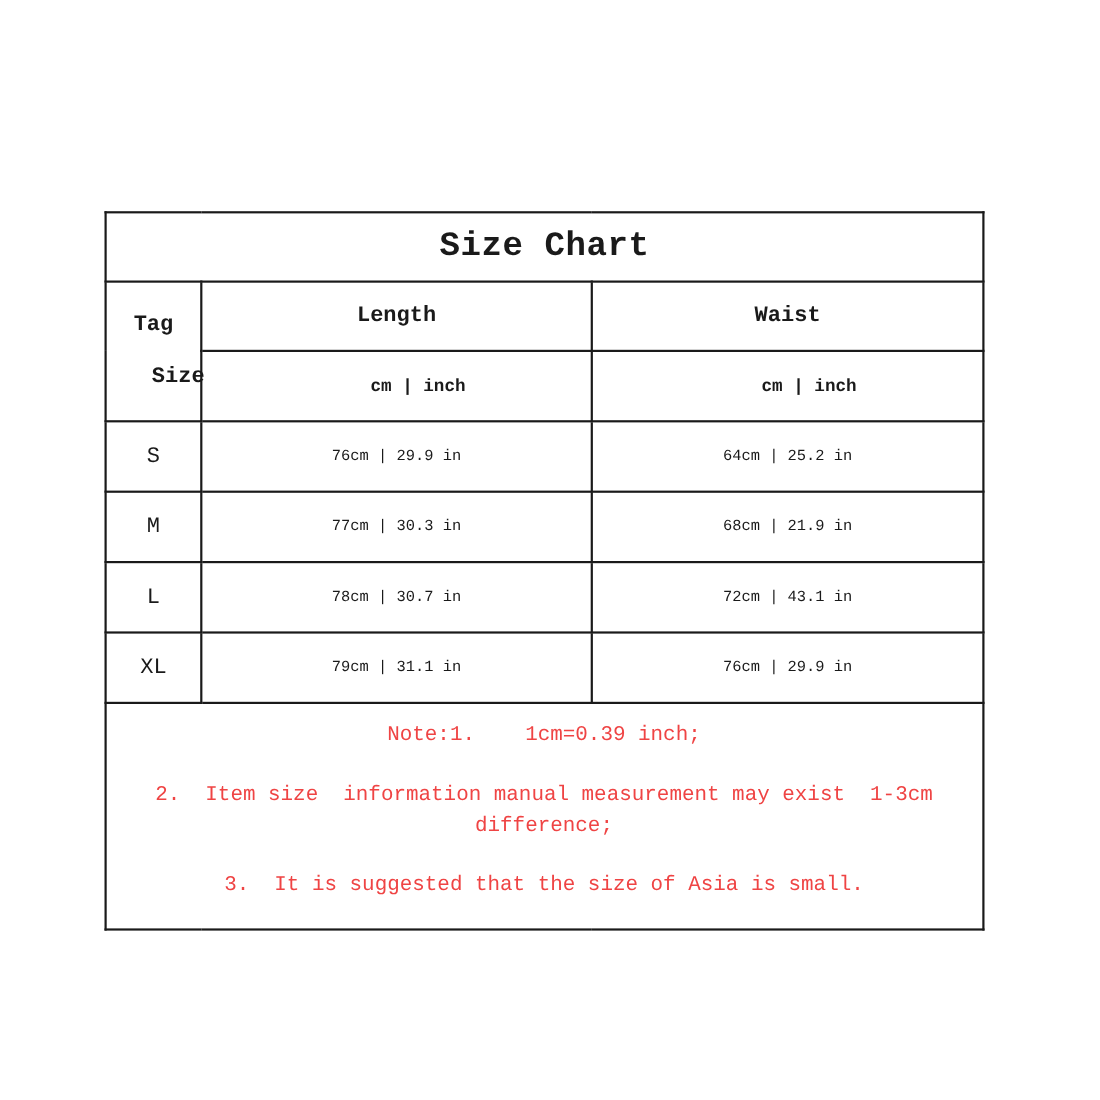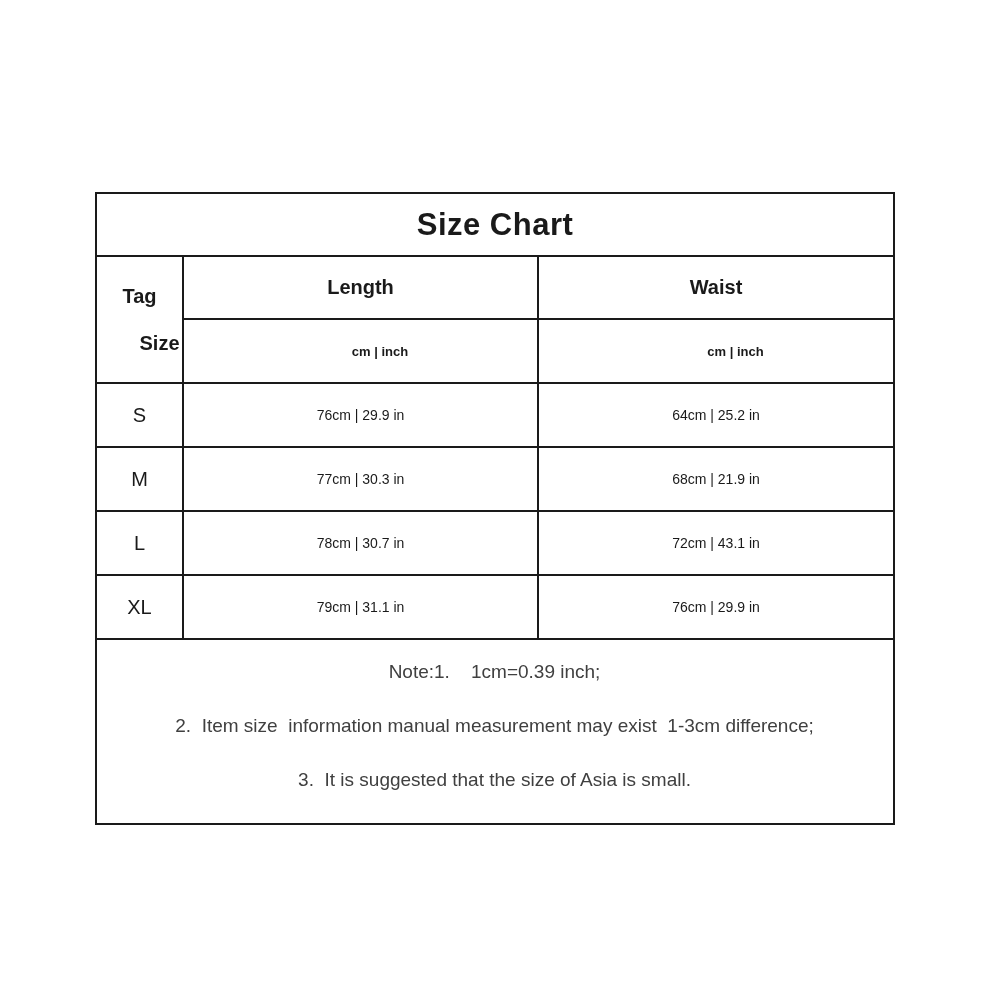--- a/index.html
+++ b/index.html
@@ -5,21 +5,21 @@
   html, body {
     margin: 0;
     padding: 0;
     background: #ffffff;
   }
   .canvas {
     position: relative;
     width: 1000px;
     height: 1000px;
     background: #ffffff;
-    font-family: Liberation Sans, sans-serif;
+    font-family: Liberation Mono, monospace;
     color: #1a1a1a;
   }
   table.size-chart {
     position: absolute;
     left: 95px;
     top: 192px;
     width: 798px;
     border-collapse: collapse;
     table-layout: fixed;
   }
@@ -42,38 +42,38 @@
   .tag-line { line-height: 26px; text-align: center; }
   .tag-line + .tag-line { margin-top: 21px; margin-left: 40px; }
   td.head-cell {
     height: 59px;
     font-weight: bold;
     font-size: 20px;
   }
   td.unit-cell {
     height: 60px;
     font-weight: bold;
-    font-size: 13px;
+    font-size: 16px;
     padding-left: 40px;
   }
   td.size-cell {
     font-size: 20px;
   }
   td.value-cell {
     font-size: 14px;
   }
   tr.data-row td { height: 60px; }
   td.notes-cell {
     height: 169px;
     text-align: left;
     vertical-align: top;
     padding: 14px 10px 0 9px;
   }
   .note-line {
-    color: #404040;
+    color: #ef4444;
     font-size: 19px;
     line-height: 28px;
     margin-bottom: 26px;
     white-space: pre-wrap;
   }
 </style>
 </head>
 <body>
 
 <div class="canvas">

